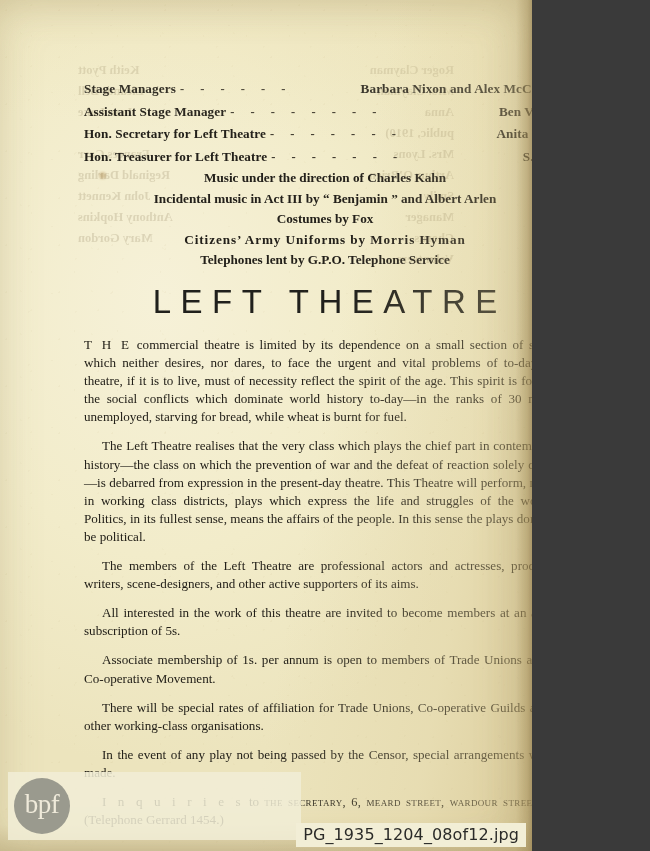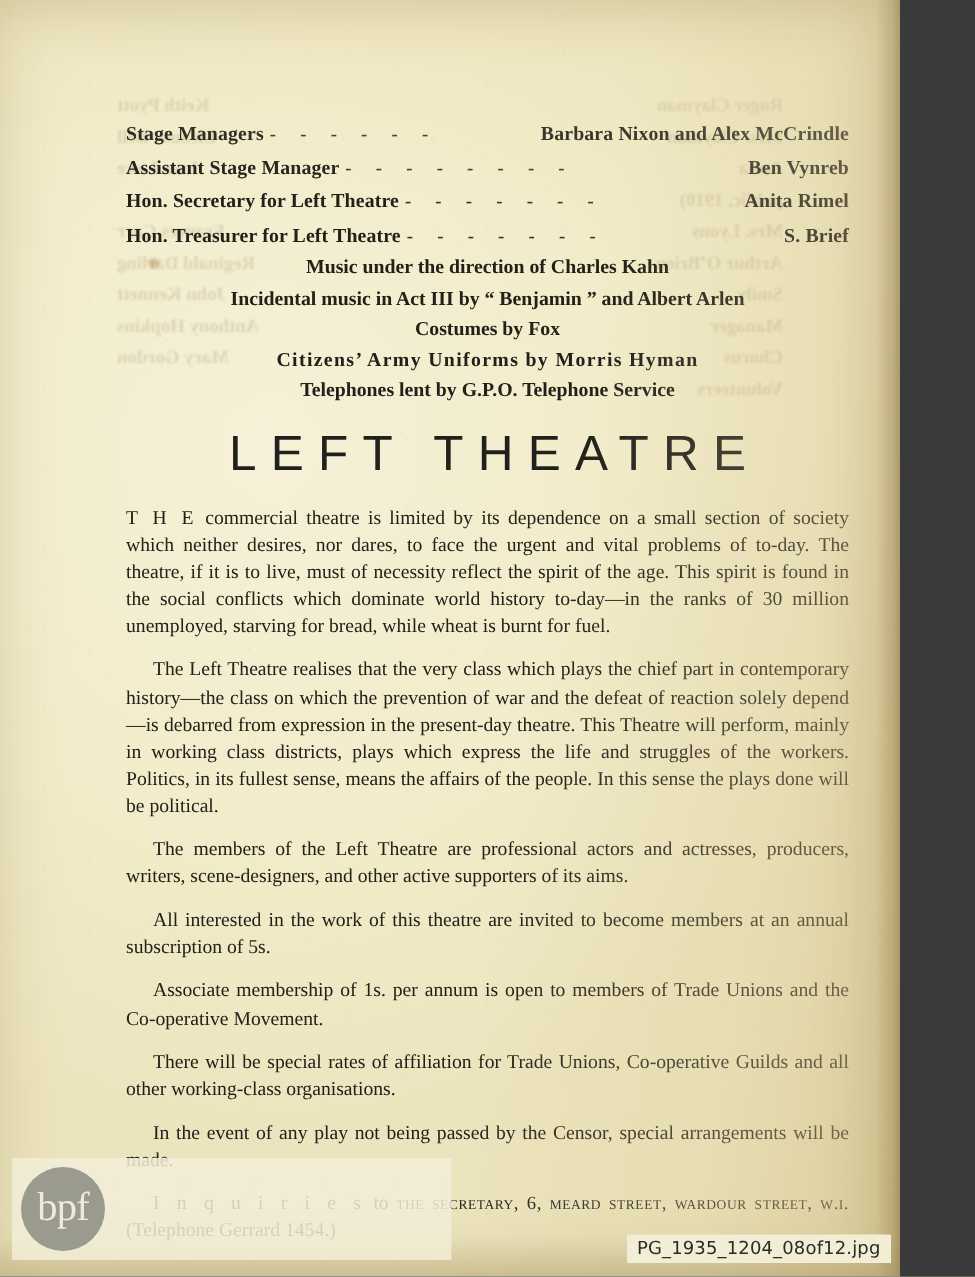--- a/index.html
+++ b/index.html
@@ -2,21 +2,21 @@
 <html><head>
 <meta charset="utf-8">
 <style>
   html, body {
     margin: 0;
     padding: 0;
     background: #3a3a3a;
   }
   #page {
     position: relative;
-    width: 600px;
+    width: 532px;
     height: 851px;
     overflow: hidden;
     background: #f3eed0;
     font-family: "Liberation Serif", "DejaVu Serif", serif;
     color: #23201a;
   }
   
   .paper-base {
     position: absolute;
     inset: 0;
@@ -208,21 +208,21 @@
     margin-top: 1px;
   }
   
   .refcode {
     position: absolute;
     right: 6px;
     top: 823px;
     background: #f2eed6;
     padding: 2px 7px 3px 7px;
     font-family: "DejaVu Sans", "Liberation Sans", sans-serif;
-    font-size: 12px;
+    font-size: 16px;
     color: #2a2a28;
     letter-spacing: .1px;
   }
   .edge-dark {
     position: absolute;
     top: 0; right: 0;
     width: 16px; height: 851px;
     background: linear-gradient(to right, rgba(170,148,96,0) 0%, rgba(150,126,74,.30) 70%, rgba(120,98,55,.45) 100%);
     pointer-events: none;
   }

